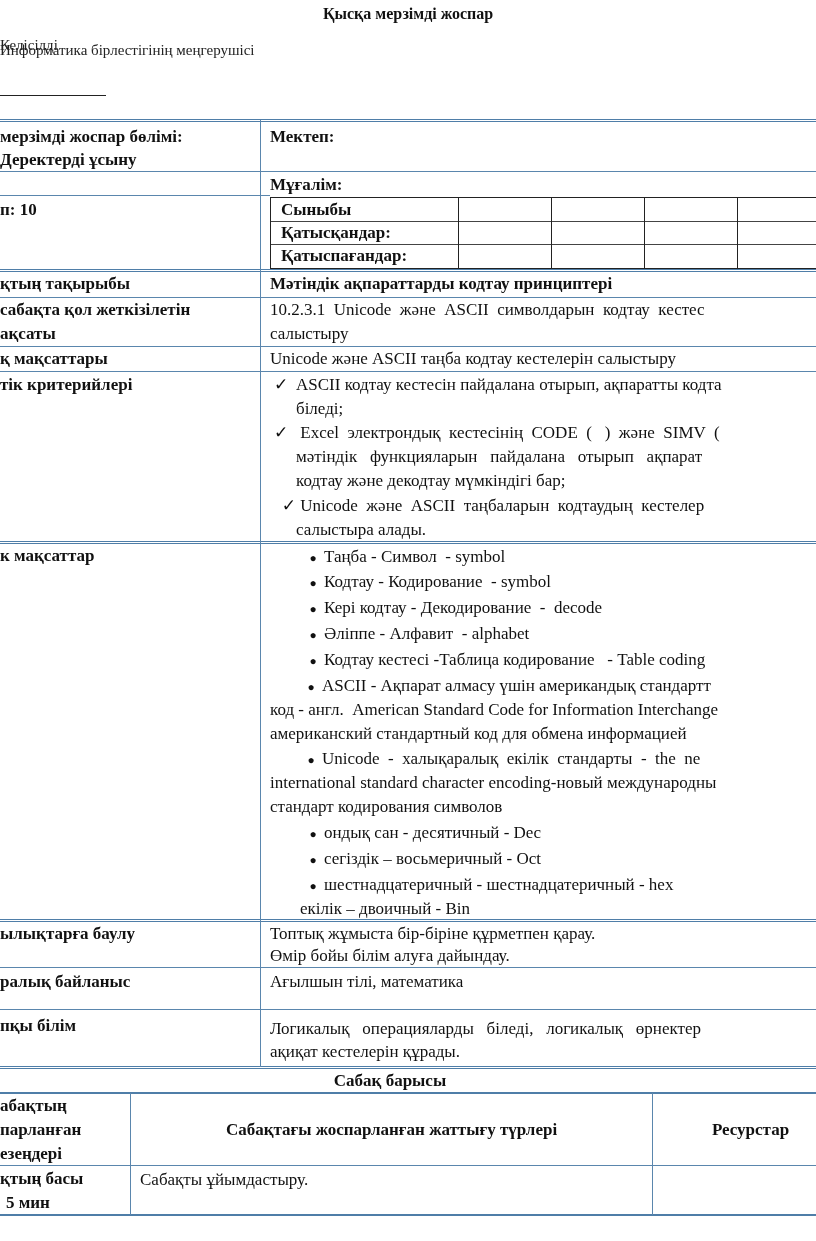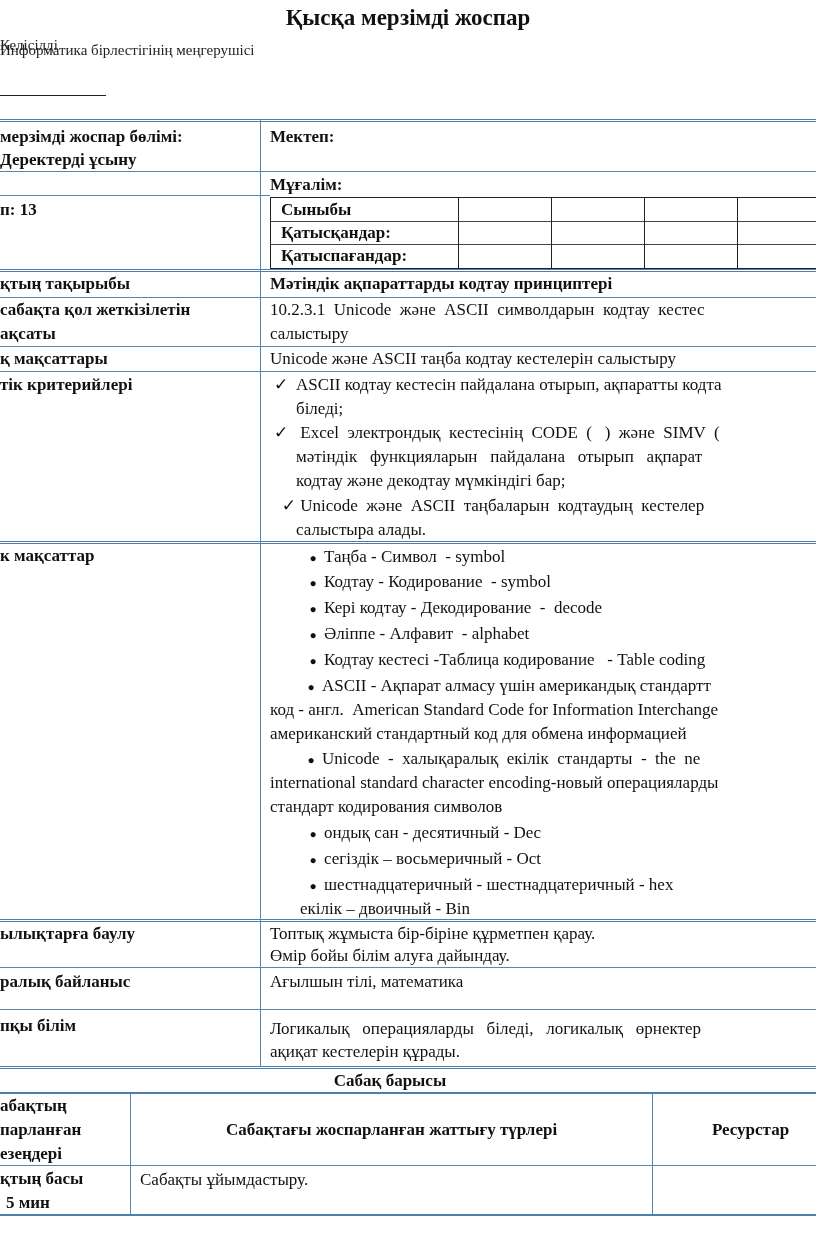--- a/index.html
+++ b/index.html
@@ -1,19 +1,19 @@
 <!DOCTYPE html>
 <html><head>
 <meta charset="utf-8">
 <style>
   html, body { margin:0; padding:0; background:#ffffff; }
   body { width:816px; height:1241px; position:relative; overflow:hidden;
          font-family:"Liberation Serif","DejaVu Serif",serif; color:#111; }
   .abs { position:absolute; }
-  .title { top:5px; left:0; width:816px; text-align:center; font-weight:bold; font-size:23px; }
+  .title { top:5px; left:0; width:816px; text-align:center; font-weight:bold; font-size:16px; }
   .approve { left:0; font-size:15px; color:#222; }
   .sigline { left:0; top:95px; width:106px; border-top:1px solid #222; height:0; }
   .hline { position:absolute; height:0; border-top:1.5px solid #5a86ad; }
   .hline.dbl { border-top:3px double #4f7ea8; }
   .hline.thick { border-top:2px solid #4f7ea8; }
   .vline { position:absolute; width:0; border-left:1.5px solid #5a86ad; }
   .bold { font-weight:bold; }
   .cell { position:absolute; font-size:17px; line-height:24px; white-space:nowrap; }
   .inner { position:absolute; left:270px; top:197px; width:560px; height:72px; border:1.5px solid #222; box-sizing:border-box; }
   .inner .row { position:absolute; left:0; right:0; height:0; border-top:1px solid #444; }
@@ -45,21 +45,21 @@
   <div class="hline" style="top:967px;left:0;width:816px;"></div>
   <div class="hline" style="top:1009px;left:0;width:816px;"></div>
   <div class="hline dbl" style="top:1066px;left:0;width:816px;"></div>
   <div class="vline" style="left:260px;top:120px;height:947px;"></div>
 </div>
 
 <div class="cell bold" style="left:0;top:125px;">мерзімді жоспар бөлімі:</div>
 <div class="cell bold" style="left:0;top:148px;">Деректерді ұсыну</div>
 <div class="cell bold" style="left:270px;top:125px;">Мектеп:</div>
 <div class="cell bold" style="left:270px;top:173px;">Мұғалім:</div>
-<div class="cell bold" style="left:0;top:198px;">п: 13</div>
+<div class="cell bold" style="left:0;top:198px;">п: 10</div>
 
 <div class="inner">
   <div class="row" style="top:23px;"></div>
   <div class="row" style="top:46px;"></div>
   <div class="col" style="left:187px;"></div>
   <div class="col" style="left:280px;"></div>
   <div class="col" style="left:373px;"></div>
   <div class="col" style="left:466px;"></div>
   <div class="lbl" style="top:1px;">Сыныбы</div>
   <div class="lbl" style="top:24px;">Қатысқандар:</div>
@@ -94,21 +94,21 @@
   <div class="li" style="left:302px;top:570px;white-space:pre;"><span class="bullet">●</span><span>Кодтау - Кодирование  - symbol</span></div>
   <div class="li" style="left:302px;top:596px;white-space:pre;"><span class="bullet">●</span><span>Кері кодтау - Декодирование  -  decode</span></div>
   <div class="li" style="left:302px;top:622px;white-space:pre;"><span class="bullet">●</span><span>Әліппе - Алфавит  - alphabet</span></div>
   <div class="li" style="left:302px;top:648px;white-space:pre;"><span class="bullet">●</span><span>Кодтау кестесі -Таблица кодирование   - Table coding</span></div>
 
   <div class="li" style="left:300px;top:674px;white-space:pre;"><span class="bullet">●</span><span>ASCII - Ақпарат алмасу үшін американдық стандартт</span></div>
   <div class="li" style="left:270px;top:698px;white-space:pre;">код - англ.  American Standard Code for Information Interchange</div>
   <div class="li" style="left:270px;top:722px;">американский стандартный код для обмена информацией</div>
 
   <div class="li" style="left:300px;top:747px;white-space:pre;"><span class="bullet">●</span><span>Unicode  -  халықаралық  екілік  стандарты  -  the  ne</span></div>
-  <div class="li" style="left:270px;top:771px;">international standard character encoding-новый операцияларды</div>
+  <div class="li" style="left:270px;top:771px;">international standard character encoding-новый международны</div>
   <div class="li" style="left:270px;top:795px;">стандарт кодирования символов</div>
 
   <div class="li" style="left:302px;top:821px;white-space:pre;"><span class="bullet">●</span><span>ондық сан - десятичный - Dec</span></div>
   <div class="li" style="left:302px;top:847px;white-space:pre;"><span class="bullet">●</span><span>сегіздік – восьмеричный - Oct</span></div>
   <div class="li" style="left:302px;top:873px;white-space:pre;"><span class="bullet">●</span><span>шестнадцатеричный - шестнадцатеричный - hex</span></div>
   <div class="li" style="left:300px;top:897px;">екілік – двоичный - Bin</div>
 </div>
 
 <div class="cell bold" style="left:0;top:922px;">ылықтарға баулу</div>
 <div class="cell" style="left:270px;top:922px;">Топтық жұмыста бір-біріне құрметпен қарау.</div>

